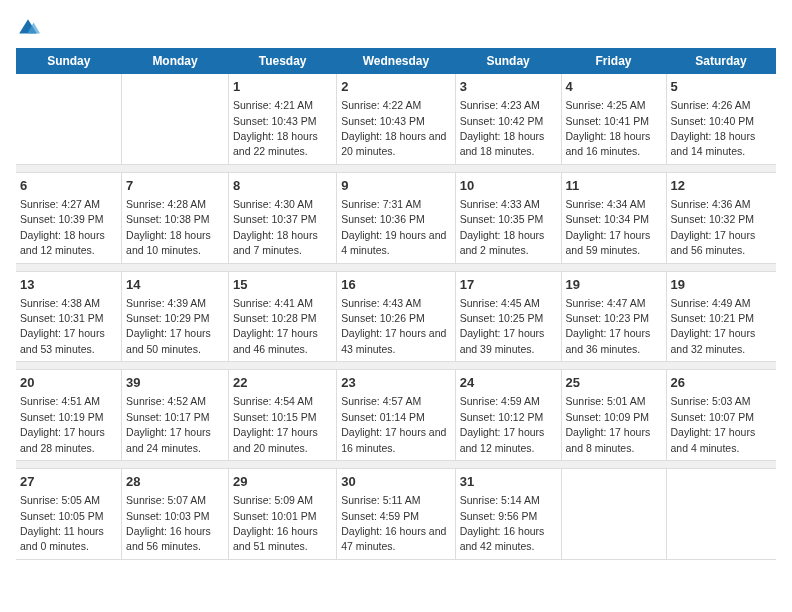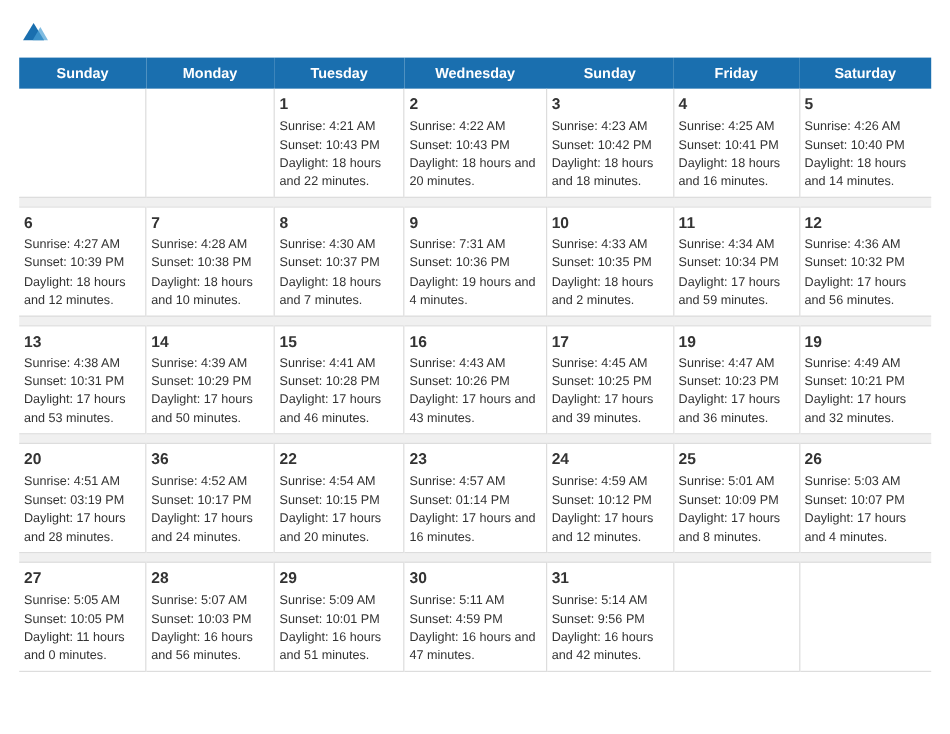--- a/index.html
+++ b/index.html
@@ -219,23 +219,23 @@
           <span class="day-info">Sunrise: 4:49 AM</span><br>
           <span class="day-info">Sunset: 10:21 PM</span><br>
           <span class="day-info">Daylight: 17 hours and 32 minutes.</span></td>
       </tr>
       <tr class="row-separator">
         <td colspan="7" style="padding: 0px;"></td>
       </tr>
       <tr class="week-row">
         <td><span class="day-num">20</span>
           <span class="day-info">Sunrise: 4:51 AM</span><br>
-          <span class="day-info">Sunset: 03:19 PM</span><br>
+          <span class="day-info">Sunset: 10:19 PM</span><br>
           <span class="day-info">Daylight: 17 hours and 28 minutes.</span></td>
-        <td><span class="day-num">36</span>
+        <td><span class="day-num">39</span>
           <span class="day-info">Sunrise: 4:52 AM</span><br>
           <span class="day-info">Sunset: 10:17 PM</span><br>
           <span class="day-info">Daylight: 17 hours and 24 minutes.</span></td>
         <td><span class="day-num">22</span>
           <span class="day-info">Sunrise: 4:54 AM</span><br>
           <span class="day-info">Sunset: 10:15 PM</span><br>
           <span class="day-info">Daylight: 17 hours and 20 minutes.</span></td>
         <td><span class="day-num">23</span>
           <span class="day-info">Sunrise: 4:57 AM</span><br>
           <span class="day-info">Sunset: 01:14 PM</span><br>

